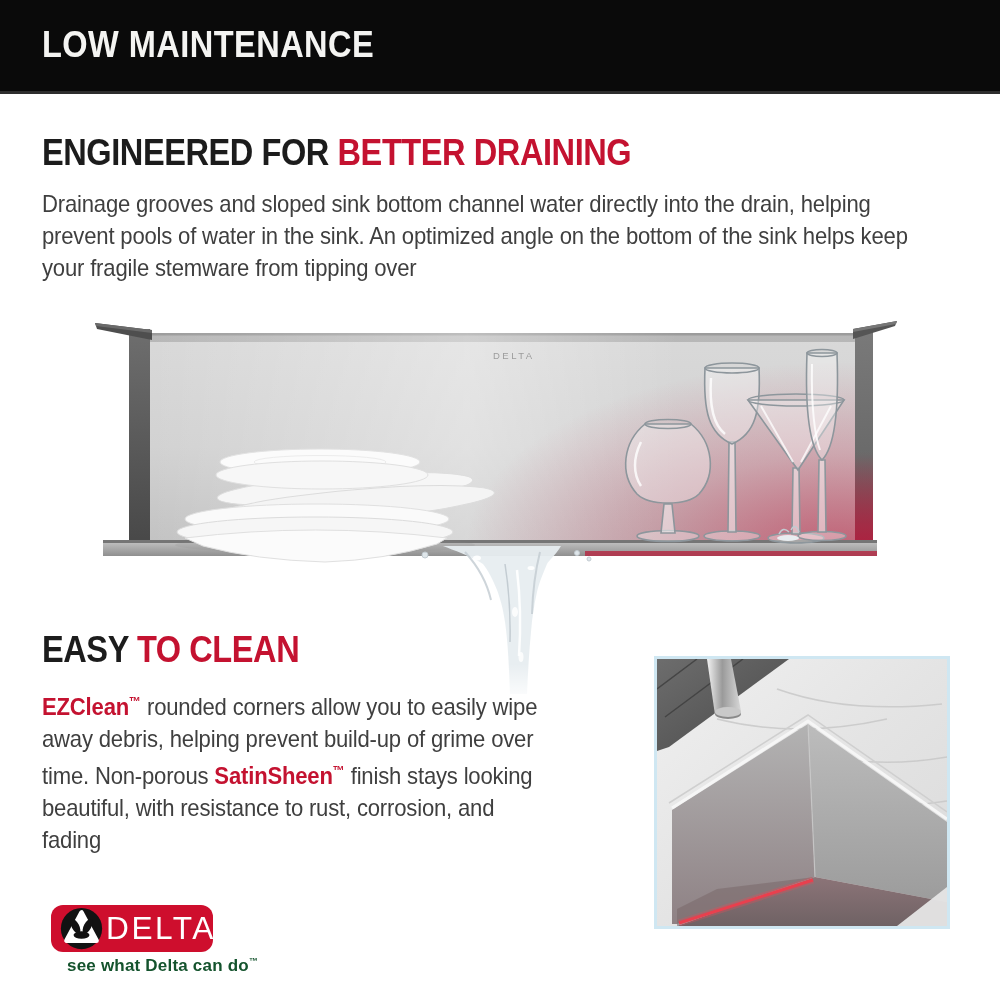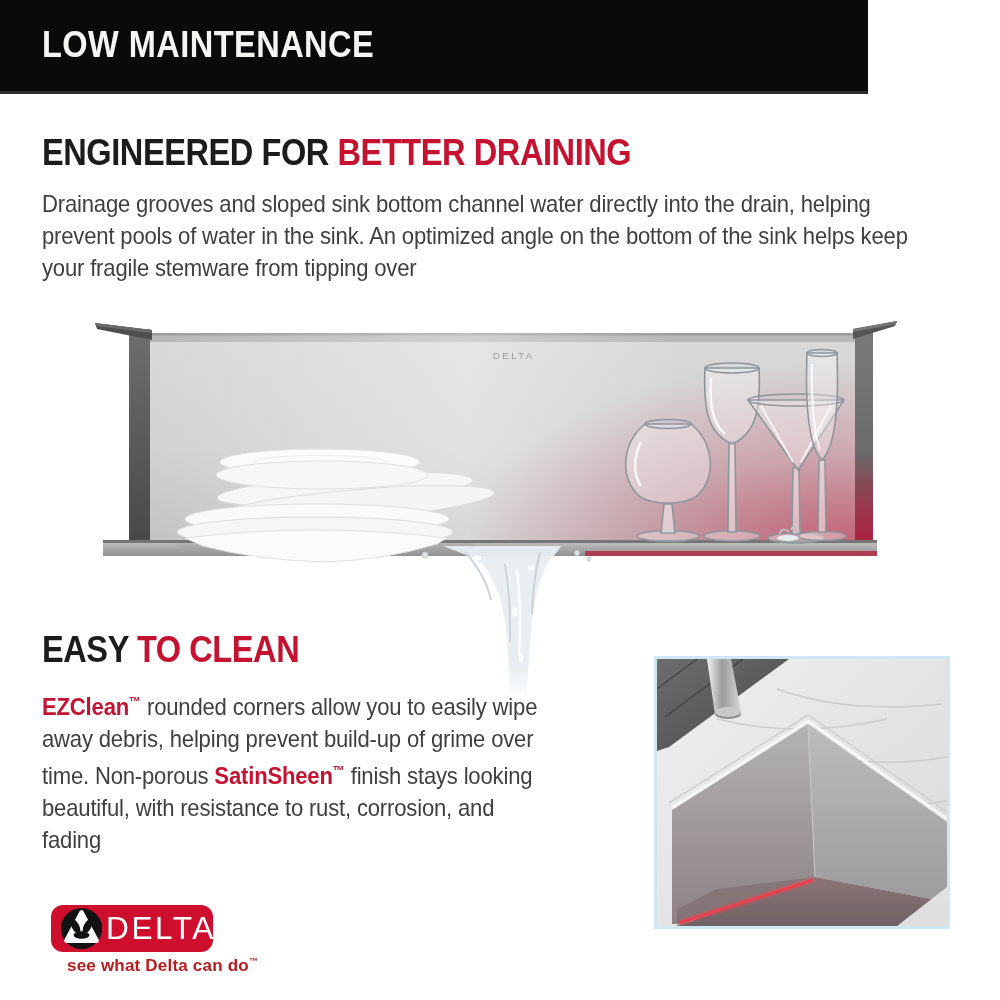--- a/index.html
+++ b/index.html
@@ -2,21 +2,21 @@
 <html style="--header-bg: #0a0a0a; --brand-red: #C41230; --logo-red: #CE0E2D; --text-dark: #1c1c1c; --body-text: #3f3f3f; --inset-border: #CFE7F2;"><head>
 <meta charset="utf-8">
 <style>
   html,body{margin:0;padding:0;background:#fff;}
   .page{
     position:relative;width:1000px;height:1000px;background:#ffffff;overflow:hidden;
     font-family:"Liberation Sans", sans-serif;
   }
   
   .header-bar{
-    position:absolute;left:0;top:0;width:868px;height:91px;
+    position:absolute;left:0;top:0;width:1000px;height:91px;
     background:var(--header-bg);border-bottom:3px solid #2e2e2e;
   }
   .header-title{
     position:absolute;left:42px;top:26px;font-size:37px;font-weight:700;
     color:#f4f4f2;letter-spacing:.5px;white-space:nowrap;
     transform:scaleX(.88);transform-origin:left top;line-height:1;
   }
   
   .section-heading{
     position:absolute;left:42px;font-size:37px;font-weight:700;line-height:1;
@@ -50,21 +50,21 @@
     background:var(--logo-red);border-radius:12px;
   }
   .logo-mark{position:absolute;left:8px;top:1px;width:45px;height:45px;}
   .logo-wordmark{
     position:absolute;left:55px;top:8px;font-size:31px;font-weight:500;color:#fff;
     letter-spacing:2.5px;line-height:1;transform:scaleX(1.02);transform-origin:left top;
     white-space:nowrap;
   }
   .logo-tagline{
     position:absolute;left:67px;top:956px;font-size:17px;font-weight:700;
-    color:#b91c1c;letter-spacing:.2px;white-space:nowrap;
+    color:#14532d;letter-spacing:.2px;white-space:nowrap;
   }
   .logo-tagline .tm{font-size:9px;vertical-align:7px;}
 </style>
 </head>
 <body>
 
 <div class="page">
 
   <div class="header-bar">
     <div class="header-title">LOW MAINTENANCE</div>

